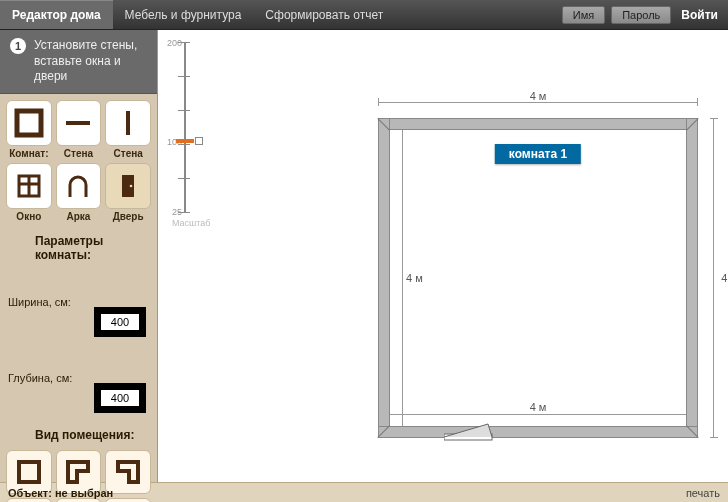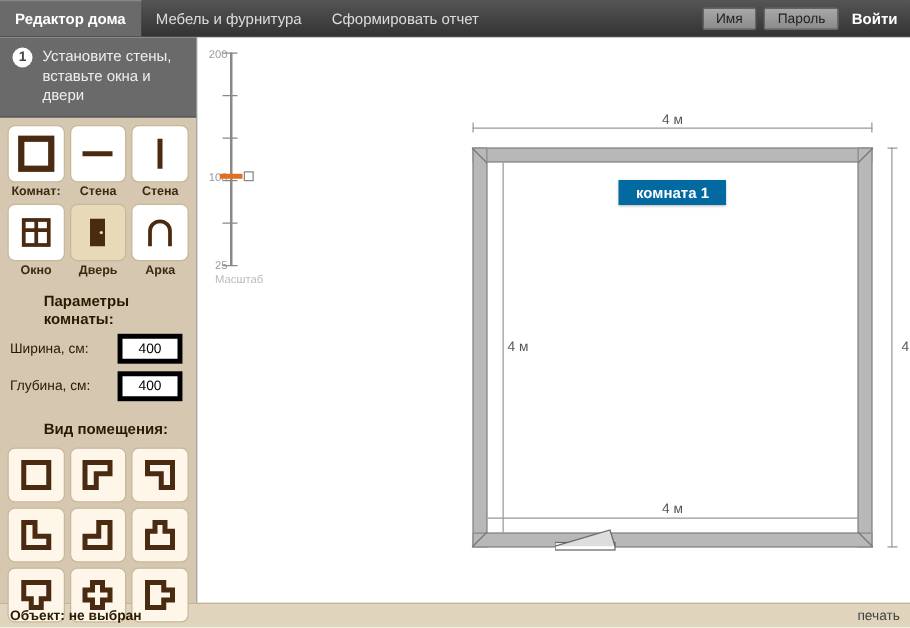--- a/index.html
+++ b/index.html
@@ -24,21 +24,21 @@
 
   .tool-grid { display:grid; grid-template-columns:repeat(3,1fr); gap:4px; padding:6px; }
   .tool { background:#fff; border:1px solid #c8b89a; border-radius:6px; height:46px; display:flex; align-items:center; justify-content:center; cursor:pointer; }
   .tool.sel { background:#e8d9b8; }
   .tool-caption { text-align:center; font-size:10px; color:#3a2a10; font-weight:bold; padding-top:2px; }
   .tool-cell { display:flex; flex-direction:column; }
 
   .section-title { font-size:12px; font-weight:bold; color:#2a1a00; padding:6px 8px 2px;margin-left:27px; }
   .param-row { display:flex; align-items:center; gap:6px; padding:3px 8px; }
   .param-label { font-size:11px; color:#2a1a00; width:80px; }
-  .param-input { width:52px; border:4px solid #000000; background:#fff; text-align:center; font-size:11px; padding:2px 0; }
+  .param-input { width:52px; border:7px solid #000000; background:#fff; text-align:center; font-size:11px; padding:2px 0;margin-top:40px; }
 
   .shape-grid { display:grid; grid-template-columns:repeat(3,1fr); gap:4px; padding:6px; }
   .shape { background:#fdf6e9; border:1px solid #c8b89a; border-radius:6px; height:44px; display:flex; align-items:center; justify-content:center; cursor:pointer; }
 
   
   .canvas-wrap { flex:1; background:#fff; position:relative; }
   .ruler { position:absolute; left:12px; top:12px; height:170px; width:30px; }
   .ruler-line { position:absolute; left:14px; top:0; bottom:0; width:2px; background:#888; }
   .ruler-tick { position:absolute; left:8px; width:12px; height:1px; background:#888; }
   .ruler-label { position:absolute; right:18px; font-size:9px; color:#999; }
@@ -124,35 +124,35 @@
         <div class="tool">
           <svg width="32" height="32">
               <rect x="6" y="6" width="20" height="20" fill="none" stroke="#4a2a10" stroke-width="3"></rect>
               <line x1="16" y1="6" x2="16" y2="26" stroke="#4a2a10" stroke-width="3"></line>
               <line x1="6" y1="14" x2="26" y2="14" stroke="#4a2a10" stroke-width="3"></line>
             </svg>
         </div>
         <div class="tool-caption">Окно</div>
       </div>
       <div class="tool-cell">
+        <div class="tool">
+          <svg width="32" height="32">
+              <path d="M8 27 V15 A8 8 0 0 1 24 15 V27" fill="none" stroke="#4a2a10" stroke-width="3"></path>
+            </svg>
+        </div>
+        <div class="tool-caption">Арка</div>
+      </div>
+      <div class="tool-cell">
         <div class="tool sel">
           <svg width="32" height="32">
               <rect x="10" y="5" width="12" height="22" fill="#4a2a10"></rect>
               <circle cx="19" cy="16" r="1.3" fill="#e8d9b8"></circle>
             </svg>
         </div>
         <div class="tool-caption">Дверь</div>
-      </div>
-      <div class="tool-cell">
-        <div class="tool">
-          <svg width="32" height="32">
-              <path d="M8 27 V15 A8 8 0 0 1 24 15 V27" fill="none" stroke="#4a2a10" stroke-width="3"></path>
-            </svg>
-        </div>
-        <div class="tool-caption">Арка</div>
       </div>
     </div>
 
     <div class="section-title">Параметры комнаты:</div>
     <div class="param-row">
       <span class="param-label">Ширина, см:</span>
       <input class="param-input" value="400" style="">
     </div>
     <div class="param-row">
       <span class="param-label">Глубина, см:</span>

